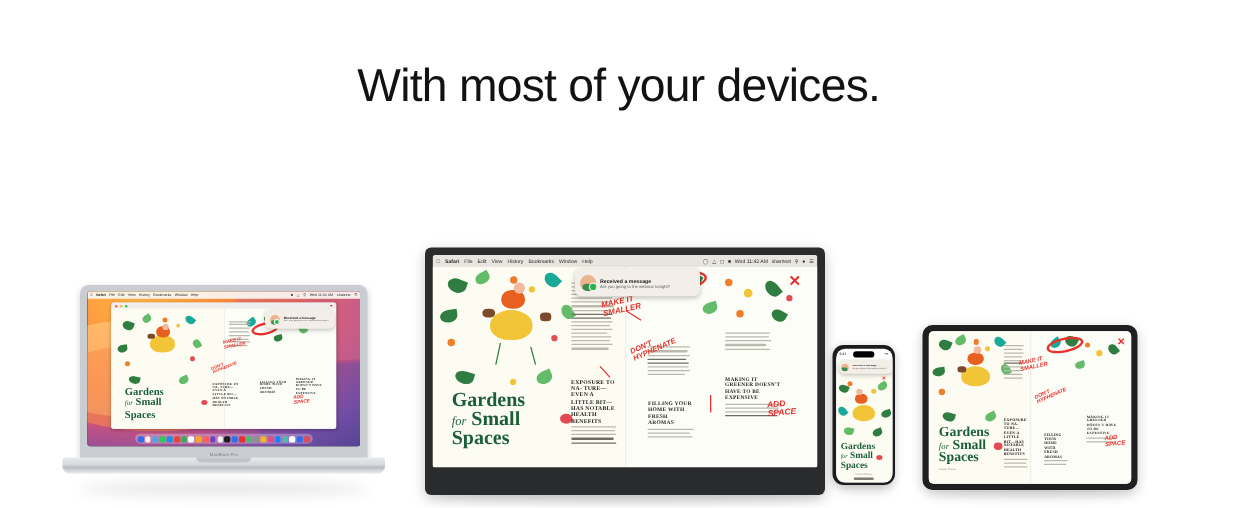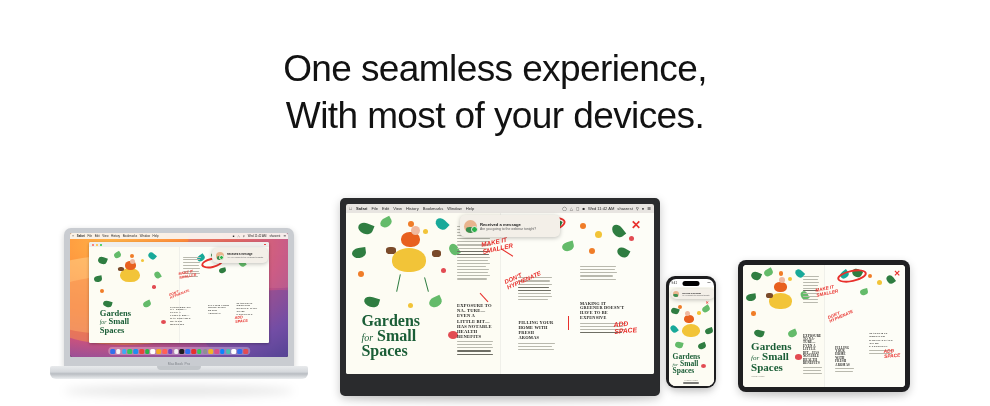--- a/index.html
+++ b/index.html
@@ -120,21 +120,20 @@
   .tb-screen{position:absolute;left:5px;top:5px;right:5px;bottom:5px;background:#fff;border-radius:4px;overflow:hidden;}
 
   .shadow{position:absolute;background:rgba(0,0,0,.10);filter:blur(5px);border-radius:50%;}
 </style>
 </head>
 <body>
 
 <div class="stage">
 
   <div class="headline">
-    <div>One seamless experience,</div>
     <div>With most of your devices.</div>
   </div>
 
   <div class="shadow" style="left:64px;top:386px;width:230px;height:10px;"></div>
   <div id="laptop">
     <div class="lid">
       <div class="lid-in">
         <div class="wallpaper">
           <div class="wave" style="left:-24%;top:18%;width:96%;height:64%;background:#ffd08a;"></div>
           <div class="wave" style="left:-16%;top:34%;width:82%;height:56%;background:#f98f4a;"></div>

